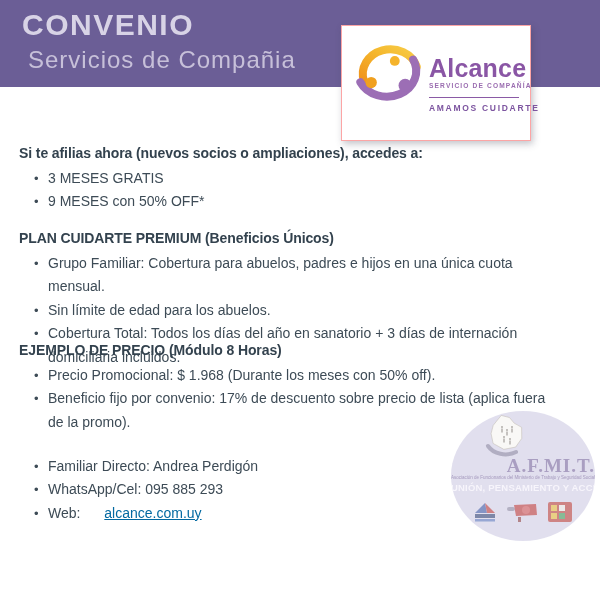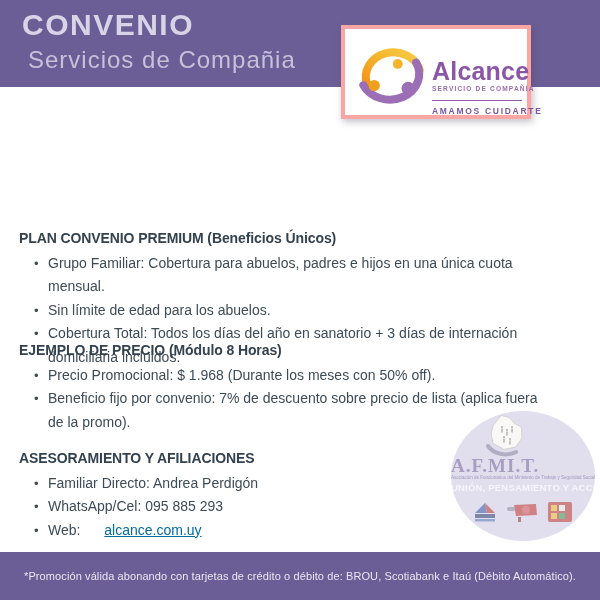--- a/index.html
+++ b/index.html
@@ -29,23 +29,23 @@
     position: absolute; left: 28px; top: 46px;
     font-size: 24px; font-weight: normal;
     letter-spacing: 1px;
     color: #c7c0d9;
     text-align: right;
   }
 
   
   .logo-card {
     position: absolute; left: 341px; top: 25px;
-    width: 190px; height: 94px;
+    width: 190px; height: 116px;
     background: #ffffff;
-    border: 4px solid #fca5a5;
+    border: 1px solid #fca5a5;
     box-shadow: 2px 3px 7px rgba(60,60,80,0.30);
   }
   .emblem { position: absolute; left: 12px; top: 17px; }
   .brand-col { position: absolute; left: 87px; top: 30px; width: 92px; }
   .brand-name {
     font-size: 25px; font-weight: bold;
     color: #8a56a5; line-height: 25px; letter-spacing: 0.2px;
   }
   .brand-sub {
     margin-top: 1px;
@@ -91,21 +91,21 @@
   .sec-2 { top: 230px; }
   .sec-3 { top: 342px; }
   .sec-4 { top: 450px; }
 
   
   .watermark {
     position: absolute; left: 451px; top: 411px;
     width: 144px; height: 130px;
     border-radius: 50%;
     background: rgba(201, 197, 224, 0.55);
-    text-align: left;
+    text-align: right;
     overflow: hidden;
   }
   .wm-map { position: absolute; left: 27px; top: 1px; }
   .wm-org {
     position: absolute; left: 0; right: 0; top: 44px;
     font-family: "Liberation Serif", serif;
     font-size: 19px; font-weight: bold;
     letter-spacing: 1px;
     color: rgba(150, 136, 178, 0.75);
   }
@@ -172,40 +172,46 @@
       </svg>
     </span>
     <div class="brand-col">
       <div class="brand-name">Alcance</div>
       <div class="brand-sub">SERVICIO DE COMPAÑÍA</div>
       <hr class="brand-rule">
       <div class="brand-tagline">AMAMOS CUIDARTE</div>
     </div>
   </div>
 
+  <div class="section sec-1">
+    <h2>Si te afilias ahora (nuevos socios o ampliaciones), accedes a:</h2>
+    <ul>
+      <li>3 MESES GRATIS</li>
+      <li>9 MESES con 50% OFF*</li>
+    </ul>
+  </div>
 
   <div class="section sec-2">
-    <h2>PLAN CONVENIO PREMIUM (Beneficios Únicos)</h2>
+    <h2>PLAN CUIDARTE PREMIUM (Beneficios Únicos)</h2>
     <ul>
       <li>Grupo Familiar: Cobertura para abuelos, padres e hijos en una única cuota mensual.</li>
       <li>Sin límite de edad para los abuelos.</li>
       <li>Cobertura Total: Todos los días del año en sanatorio + 3 días de internación domiciliaria incluidos.</li>
     </ul>
   </div>
 
   <div class="section sec-3">
     <h2>EJEMPLO DE PRECIO (Módulo 8 Horas)</h2>
     <ul>
       <li>Precio Promocional: $ 1.968 (Durante los meses con 50% off).</li>
-      <li>Beneficio fijo por convenio: 7% de descuento sobre precio de lista (aplica fuera de la promo).</li>
+      <li>Beneficio fijo por convenio: 17% de descuento sobre precio de lista (aplica fuera de la promo).</li>
     </ul>
   </div>
 
   <div class="section sec-4">
-    <h2>ASESORAMIENTO Y AFILIACIONES</h2>
     <ul>
       <li>Familiar Directo: Andrea Perdigón</li>
       <li>WhatsApp/Cel: 095 885 293</li>
       <li><span>Web: </span><a href="#">alcance.com.uy</a></li>
     </ul>
   </div>
 
   <div class="watermark">
     <span class="wm-map">
       <svg width="56" height="50" viewBox="0 0 56 50">
@@ -253,17 +259,14 @@
           <rect x="1" y="1" width="24" height="20" rx="2" fill="#c0392f"></rect>
           <rect x="4" y="4" width="6" height="6" fill="#f0c030"></rect>
           <rect x="12" y="4" width="6" height="6" fill="#f6f2e8"></rect>
           <rect x="4" y="12" width="6" height="6" fill="#f0c030"></rect>
           <rect x="12" y="12" width="6" height="6" fill="#3f9b4f"></rect>
         </svg>
       </span>
     </div>
   </div>
 
-  <div class="footer">
-    <div class="footer-note">*Promoción válida abonando con tarjetas de crédito o débito de: BROU, Scotiabank e Itaú (Débito Automático).</div>
-  </div>
 
 </div>
 
 </body></html>

